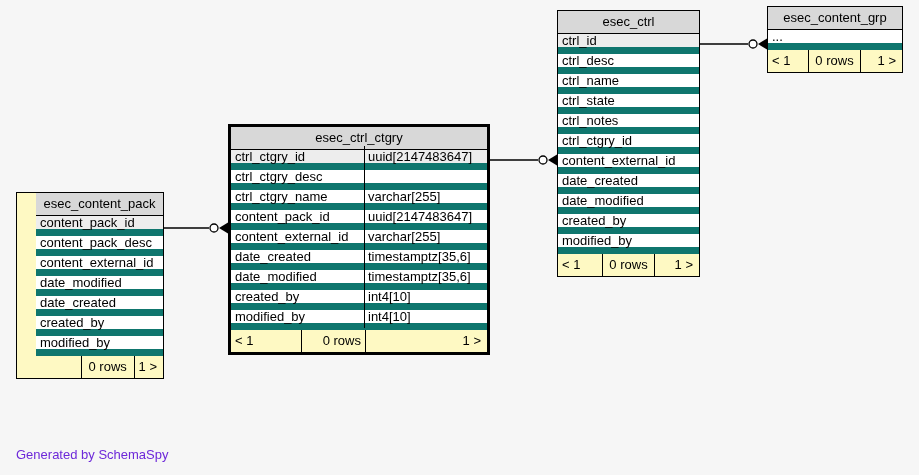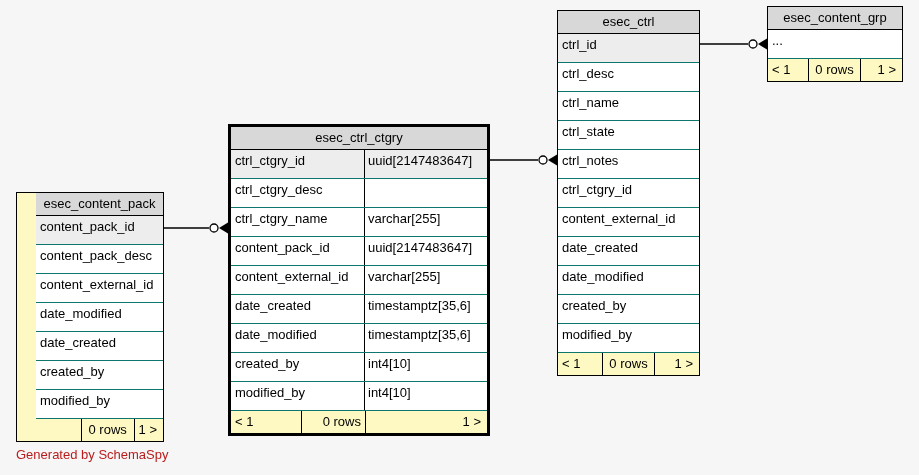--- a/index.html
+++ b/index.html
@@ -8,37 +8,37 @@
     position:relative; width:919px; height:475px; background:#f6f6f6;
     font-family:"Liberation Sans", sans-serif; font-size:13px; color:#000;
     overflow:hidden;
   }
   .dbtable { position:absolute; background:#fef9c3; border:1px solid #000; }
   .dbtable.main { border-width:3px; }
   .thead {
     height:23px; line-height:22px; text-align:center;
     background:#d8d8d8; border-bottom:1px solid #000;
   }
-  .row { display:flex; height:29px; line-height:22px; border-bottom:1px solid #0f766e; background:#fff; }
+  .row { display:flex; height:20px; line-height:22px; border-bottom:7px solid #0f766e; background:#fff;align-items:center; }
   .row.key { background:#ededed; }
   .cname { padding:0 4px; white-space:nowrap; overflow:hidden; }
   .two .cname { width:134px; border-right:1px solid #000; }
   .two .ctype { flex:1; padding:0 3px; white-space:nowrap; overflow:hidden; }
   .tfoot { display:flex; height:22px; line-height:21px; }
   .tfoot span { padding:0 4px; white-space:nowrap; }
   .fl { border-right:1px solid #000; }
   .fm { border-right:1px solid #000; text-align:center; }
   .fr { flex:1; text-align:right; padding-right:6px !important; }
   
   .t-pack  .fl { width:46px; }  .t-pack  .fm { width:53px; }
   .t-ctgry .fl { width:71px; }  .t-ctgry .fm { width:64px; text-align:right; }
   .t-ctrl  .fl { width:45px; }  .t-ctrl  .fm { width:52px; }
   .t-grp   .fl { width:41px; }  .t-grp   .fm { width:52px; }
   .connector { position:absolute; overflow:visible; }
-  .caption { position:absolute; left:16px; top:447px; font-size:13px; color:#b91c1c; }
+  .caption { position:absolute; left:16px; top:447px; font-size:13px; color:#6d28d9; }
 </style>
 </head>
 <body>
 
 <div class="diagram">
 
   <div class="dbtable t-pack" style="left:16px; top:192px; width:148px;padding-left:19px;">
     <div class="thead">esec_content_pack</div>
     <div class="row key">
         <span class="cname">content_pack_id</span>

